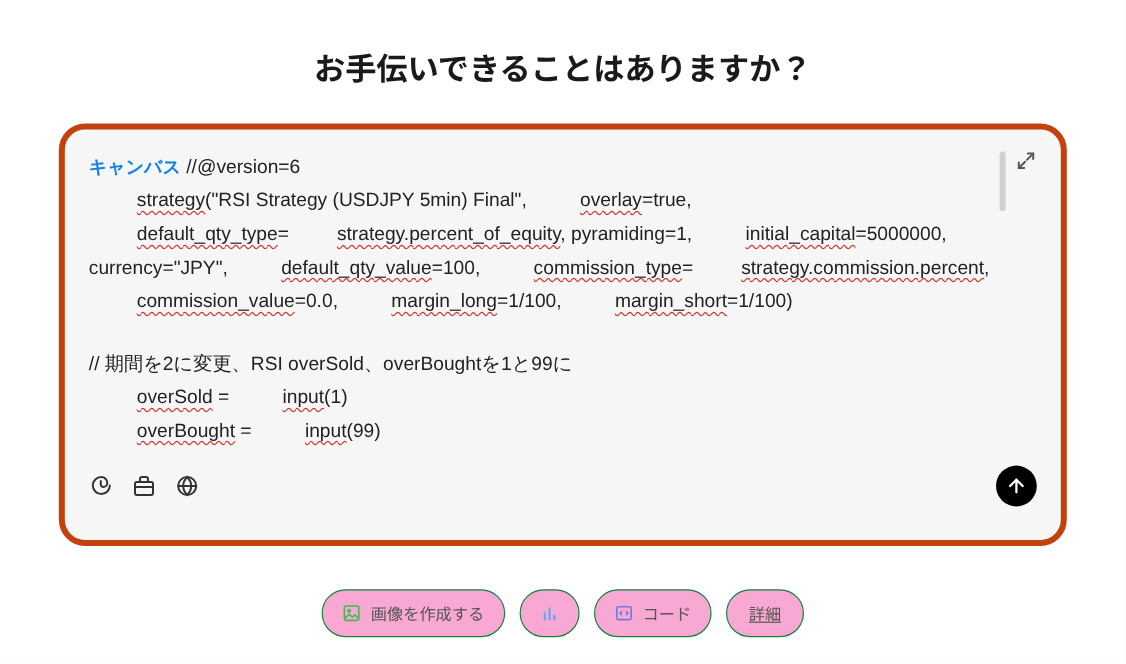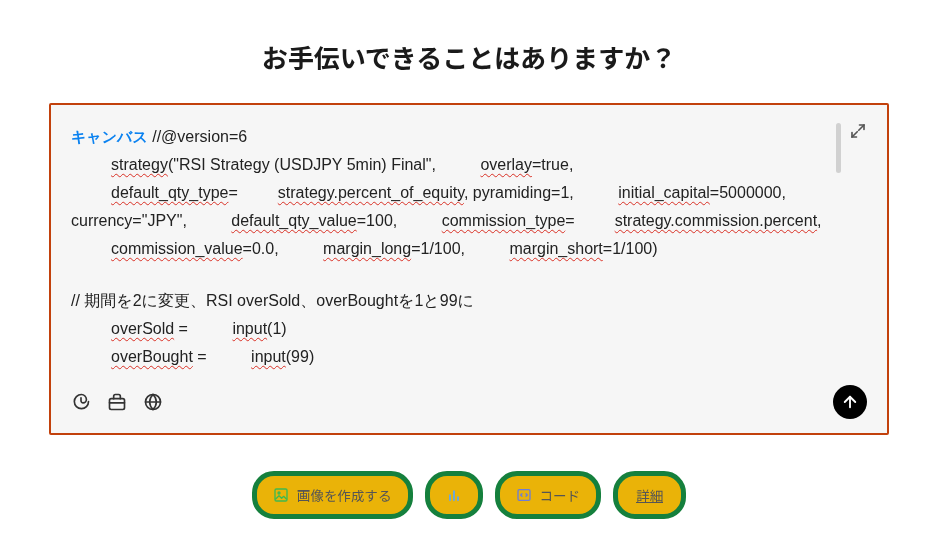--- a/index.html
+++ b/index.html
@@ -19,23 +19,23 @@
       font-weight: 700;
       text-align: center;
       color: #1a1a1a;
       padding-top: 38px;
       padding-bottom: 28px;
     }
     .input-container {
       margin: 0 auto;
       width: 840px;
       background: #f6f6f6;
-      border: 2px solid #c2410c;
-      border-radius: 2px;
-      padding: 18px 20px 14px 20px;
+      border: 5px solid #c2410c;
+      border-radius: 22px;
+      padding: 18px 20px 28px 20px;
       position: relative;
     }
     .code-content {
       font-size: 16px;
       line-height: 1.75;
       color: #222;
       font-family: -apple-system, "Segoe UI", sans-serif;
     }
     .canvas-label {
       color: #0b82f0;
@@ -111,26 +111,26 @@
       display: flex;
       gap: 12px;
       justify-content: center;
       margin-top: 36px;
     }
     .suggestion-chip {
       display: flex;
       align-items: center;
       gap: 8px;
       padding: 9px 16px;
-      border: 5px solid #15803d;
+      border: 1px solid #15803d;
       border-radius: 22px;
       font-size: 13.5px;
       color: #555;
       cursor: pointer;
-      background: #eab308;
+      background: #f9a8d4;
     }
     .suggestion-chip.no-icon {
       padding: 9px 18px;
       text-decoration: underline;
     }
     .chip-icon {
       width: 16px;
       height: 16px;
       display: flex;
       align-items: center;

